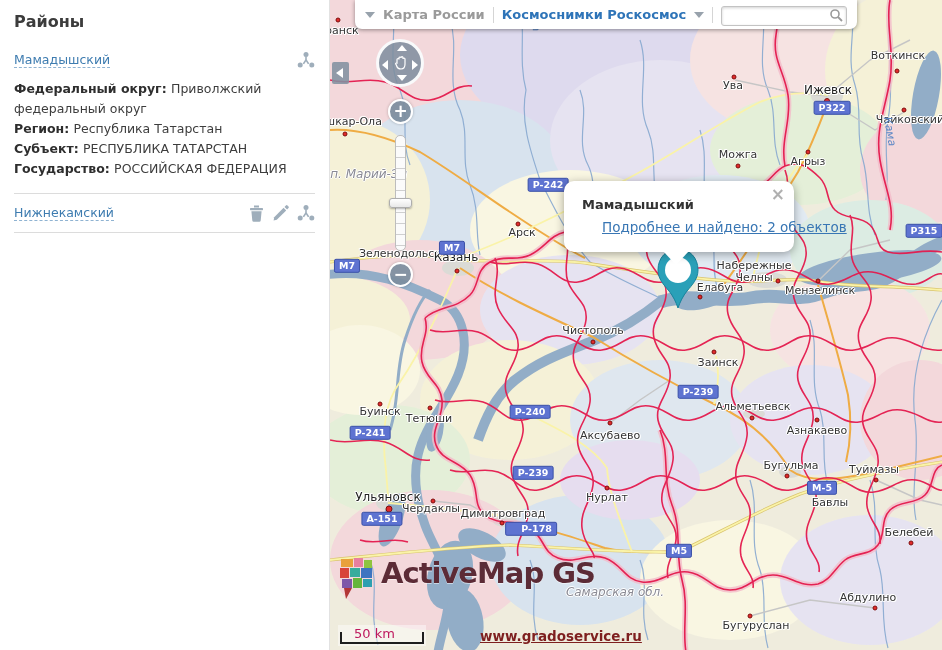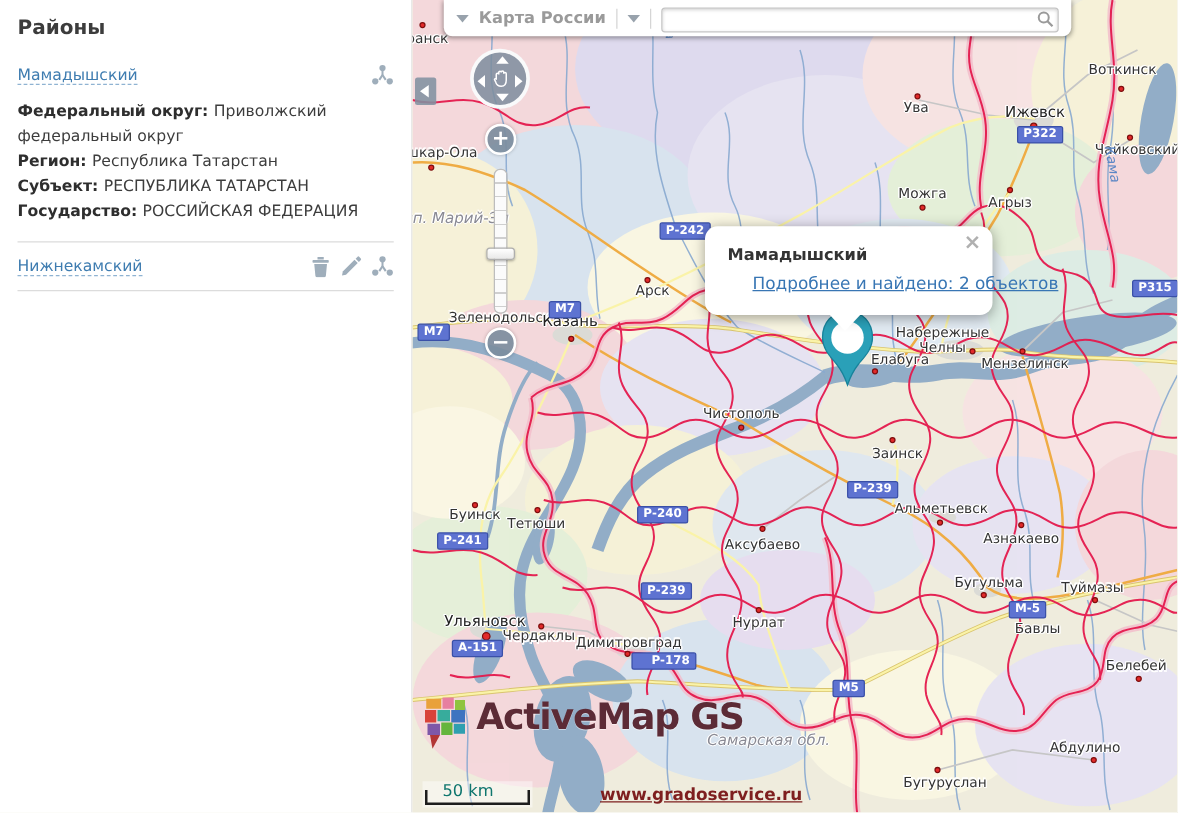--- a/index.html
+++ b/index.html
@@ -102,21 +102,21 @@
   
   #logo { position:absolute; left:8px; top:556px; display:flex; align-items:flex-start; gap:6px; }
   #logo .ltext { font-size:29px; font-weight:bold; color:#5c2b36; letter-spacing:-1px;
     text-shadow:0 1px 0 rgba(255,255,255,.5); }
   #siteurl { position:absolute; left:150px; top:628px; font-size:13.5px; font-weight:bold;
     color:#7e1f1f; text-decoration:underline; cursor:pointer; }
   #scalebar { position:absolute; left:8px; top:625px; width:88px; height:21px;
     background:rgba(255,255,255,.45); }
   #scalebar .bracket { position:absolute; left:2px; right:2px; bottom:2px; height:12px;
     border-left:2px solid #1d1d1d; border-right:2px solid #1d1d1d; border-bottom:2px solid #1d1d1d; }
-  #scalebar .stext { position:absolute; left:16px; top:1px; font-size:13px; color:#0f766e; }
+  #scalebar .stext { position:absolute; left:16px; top:1px; font-size:13px; color:#be185d; }
 </style>
 </head>
 <body>
 
 <div id="app">
 
   <div id="sidebar">
     <div class="sb-title">Районы</div>
     <div id="sb-list">
         <div class="sb-row">
@@ -418,20 +418,21 @@
       <div class="tail"></div>
       <div class="ptitle">Мамадышский</div>
       <a class="plink">Подробнее и найдено: 2 объектов</a>
       <div class="pclose">×</div>
     </div>
 
     <div id="layerbar">
       <div class="chev"></div>
       <div class="lay-inactive">Карта России</div>
       <div class="vdiv"></div>
+      <div class="lay-active">Космоснимки Роскосмос</div>
       <div class="chev"></div>
       <div class="vdiv"></div>
       <div id="searchwrap">
         <input type="text" placeholder="" style="">
         <svg width="14" height="14" viewBox="0 0 14 14">
           <circle cx="6" cy="6" r="4" fill="none" stroke="#9a9a9a" stroke-width="1.6"></circle>
           <line x1="9" y1="9" x2="13" y2="13" stroke="#9a9a9a" stroke-width="1.8"></line>
         </svg>
       </div>
     </div>

